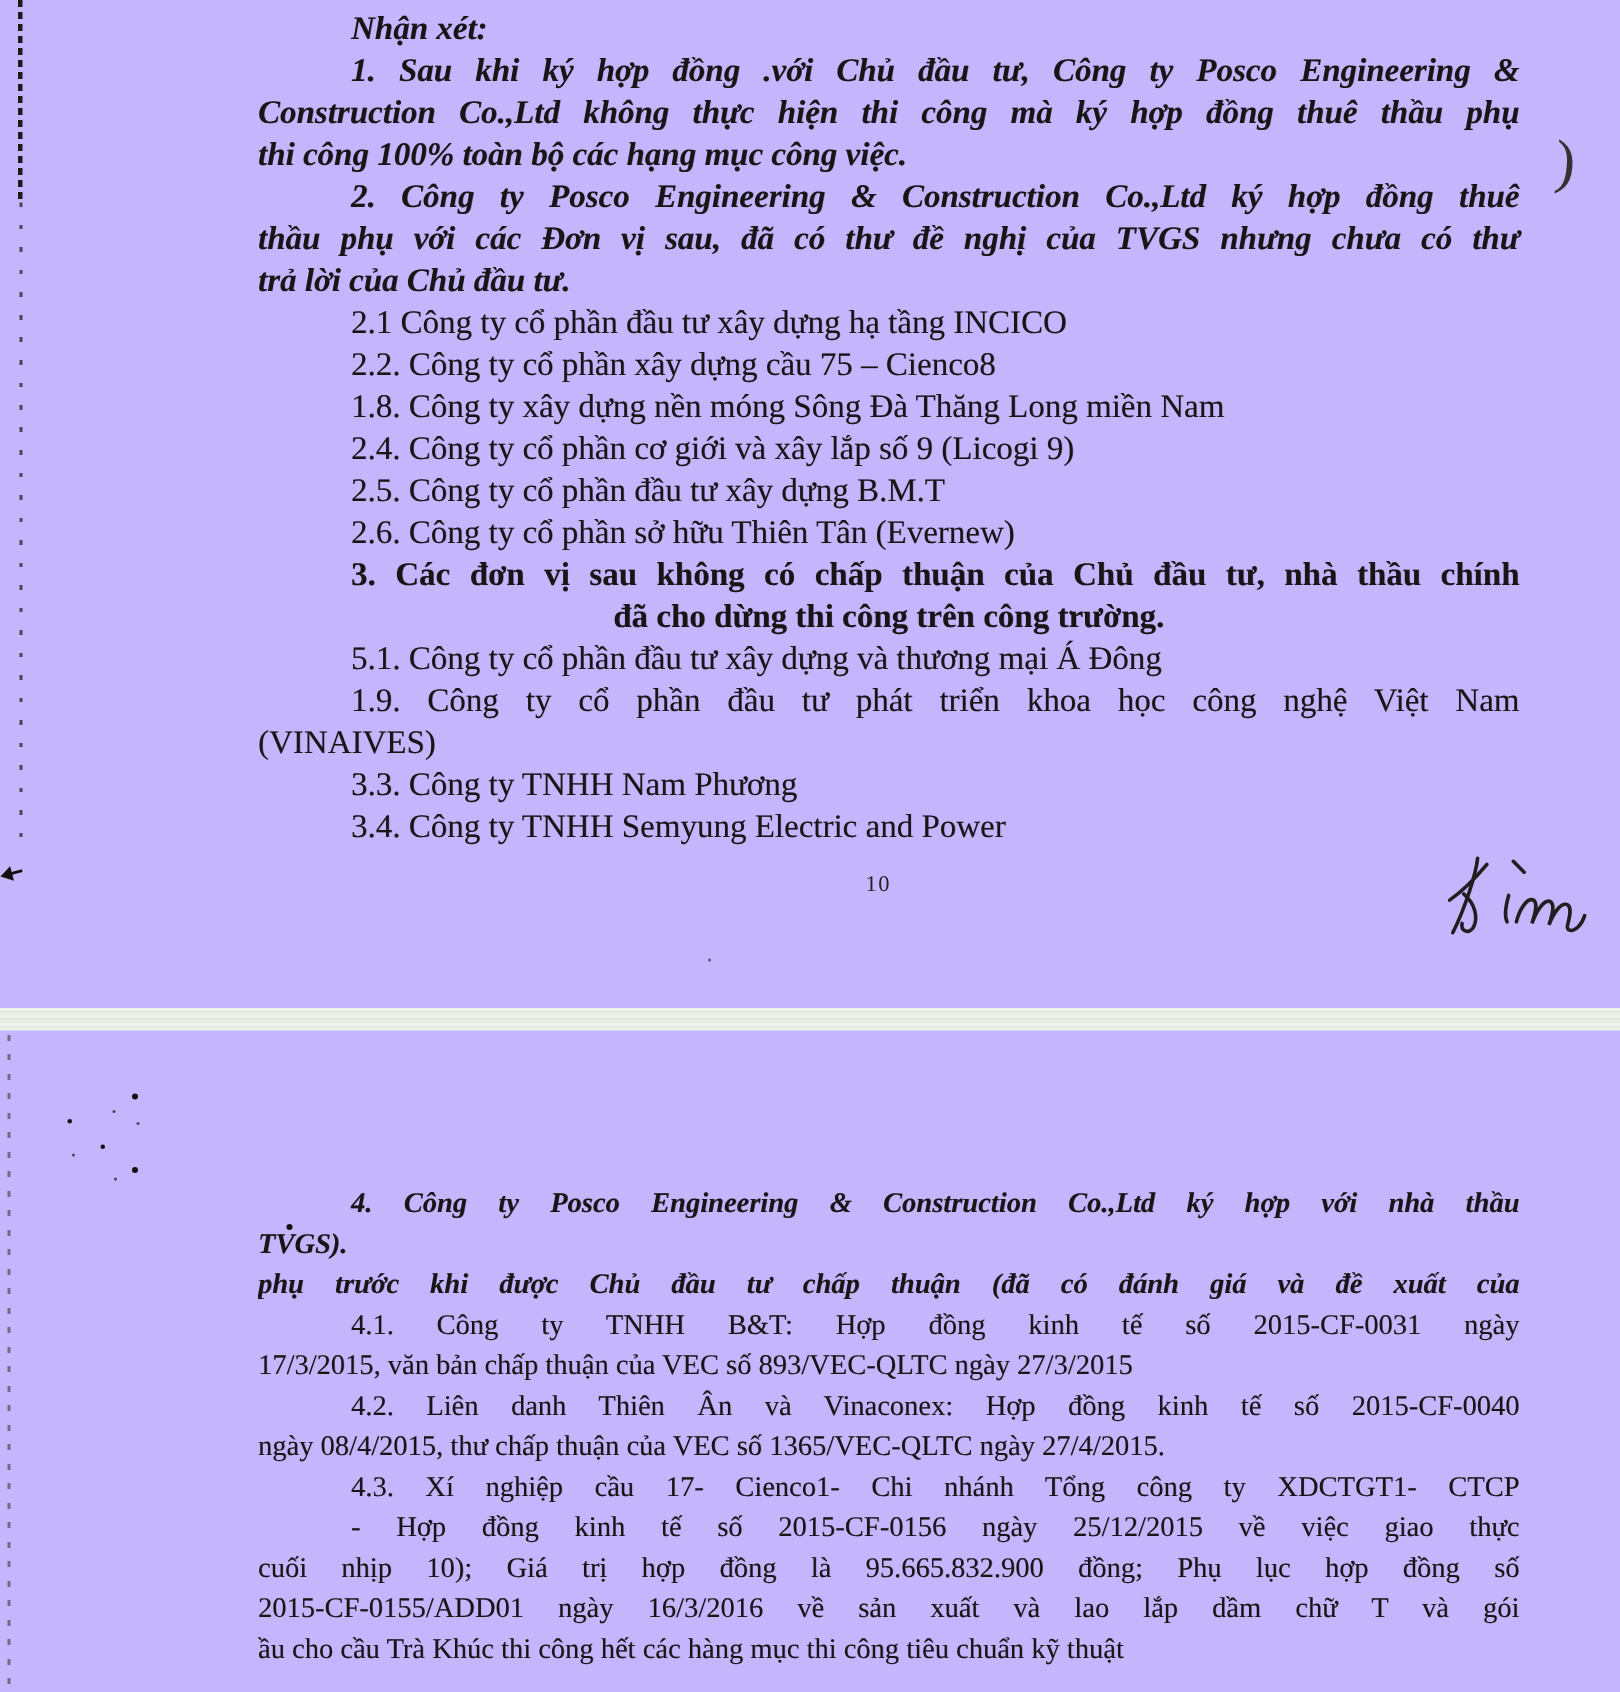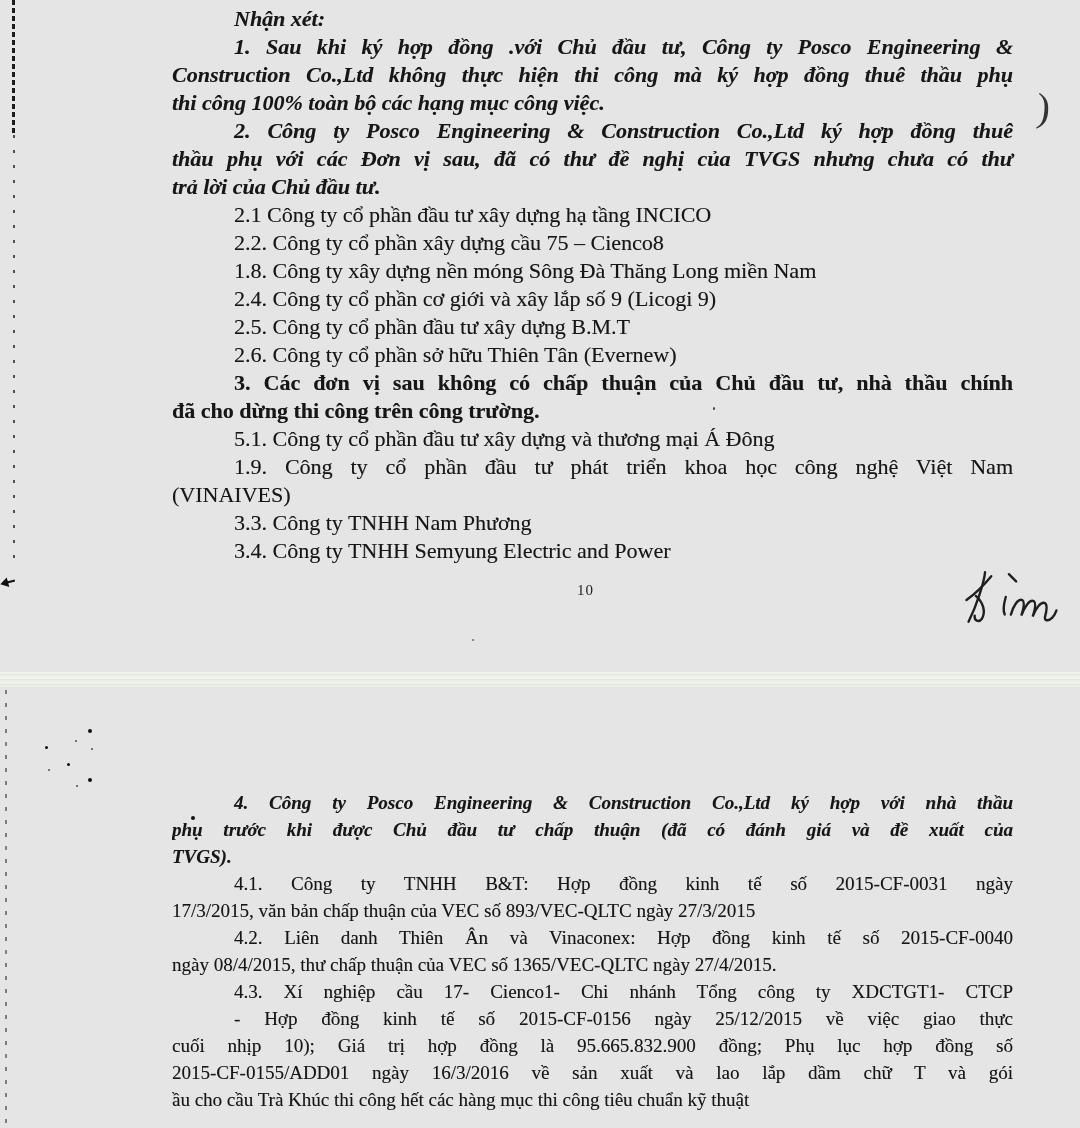--- a/index.html
+++ b/index.html
@@ -1,24 +1,24 @@
 <!DOCTYPE html>
 <html><head>
 <meta charset="utf-8">
 <style>
   html,body{margin:0;padding:0;background:#ffffff;}
-  .canvas{position:relative;width:1080px;height:1128px;background:#e5e5e5;overflow:hidden;
+  .canvas{position:relative;width:1080px;height:1128px;background:#c4b5fd;overflow:hidden;
           font-family:"Liberation Serif","DejaVu Serif",serif;color:#161616;}
   
   .text-col{position:absolute;left:172px;width:841px;}
   #text1{top:5px;font-size:22px;line-height:28px;}
   #text2{top:789px;font-size:19px;line-height:27px;height:339px;overflow:hidden;}
   .ln{text-shadow:0.3px 0.3px 0 rgba(0,0,0,0.35);}
   .bi{font-weight:bold;font-style:italic;}
-  .b{font-weight:bold;}
+  .b{font-weight:bold;text-align:center;}
   .ind{padding-left:62px;}
   .j{text-align:justify;text-align-last:justify;}
   
   .divider{position:absolute;left:0;top:672px;width:1080px;height:15px;
            background:repeating-linear-gradient(180deg,#f0f2ec 0 2px,#e2e7dc 2px 3px,#eaeee5 3px 5px);}
   
   .pagenum{position:absolute;left:577px;top:582px;font-size:15px;font-weight:normal;letter-spacing:1px;color:#222;}
   .sig{position:absolute;left:963px;top:568px;width:100px;height:60px;}
   .paren{position:absolute;left:1037px;top:84px;font-size:40px;color:#333;transform:rotate(5deg);
          font-family:"Liberation Serif",serif;}
@@ -112,22 +112,22 @@
   <div class="speck s5"></div>
   <div class="speck s6"></div>
   <div class="speck s7"></div>
   <div class="speck s8"></div>
   <div class="speck s9"></div>
   <div class="speck s10"></div>
   <div class="speck s11"></div>
 
   <div class="text-col" id="text2">
     <div class="ln bi ind j">4. Công ty Posco Engineering &amp; Construction Co.,Ltd ký hợp với nhà thầu</div>
+    <div class="ln bi">TVGS).</div>
     <div class="ln bi j">phụ trước khi được Chủ đầu tư chấp thuận (đã có đánh giá và đề xuất của</div>
-    <div class="ln bi">TVGS).</div>
 
     <div class="ln ind j">4.1. Công ty TNHH B&amp;T: Hợp đồng kinh tế số 2015-CF-0031 ngày</div>
     <div class="ln">17/3/2015, văn bản chấp thuận của VEC số 893/VEC-QLTC ngày 27/3/2015</div>
 
     <div class="ln ind j">4.2. Liên danh Thiên Ân và Vinaconex: Hợp đồng kinh tế số 2015-CF-0040</div>
     <div class="ln">ngày 08/4/2015, thư chấp thuận của VEC số 1365/VEC-QLTC ngày 27/4/2015.</div>
 
     <div class="ln ind j">4.3. Xí nghiệp cầu 17- Cienco1- Chi nhánh Tổng công ty XDCTGT1- CTCP</div>
 
     <div class="ln ind j">- Hợp đồng kinh tế số 2015-CF-0156 ngày 25/12/2015 về việc giao thực</div>

